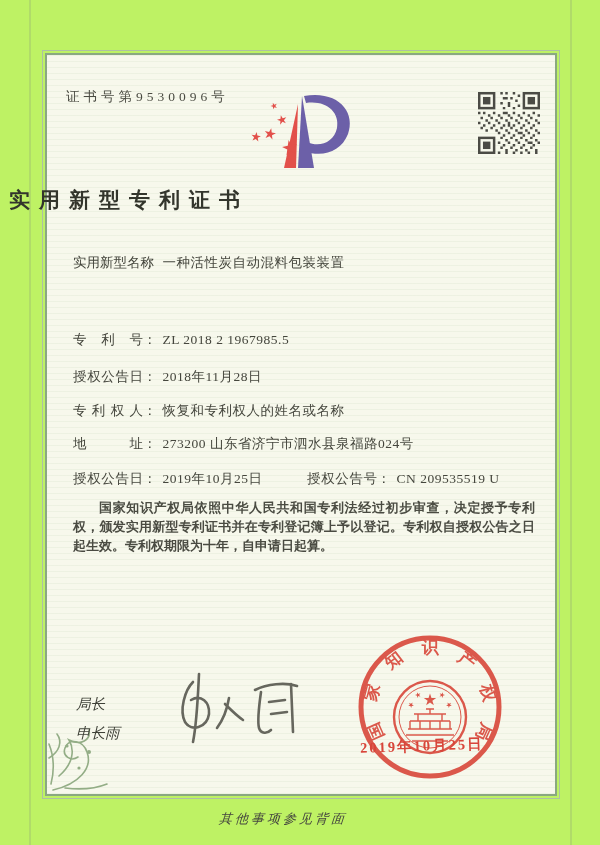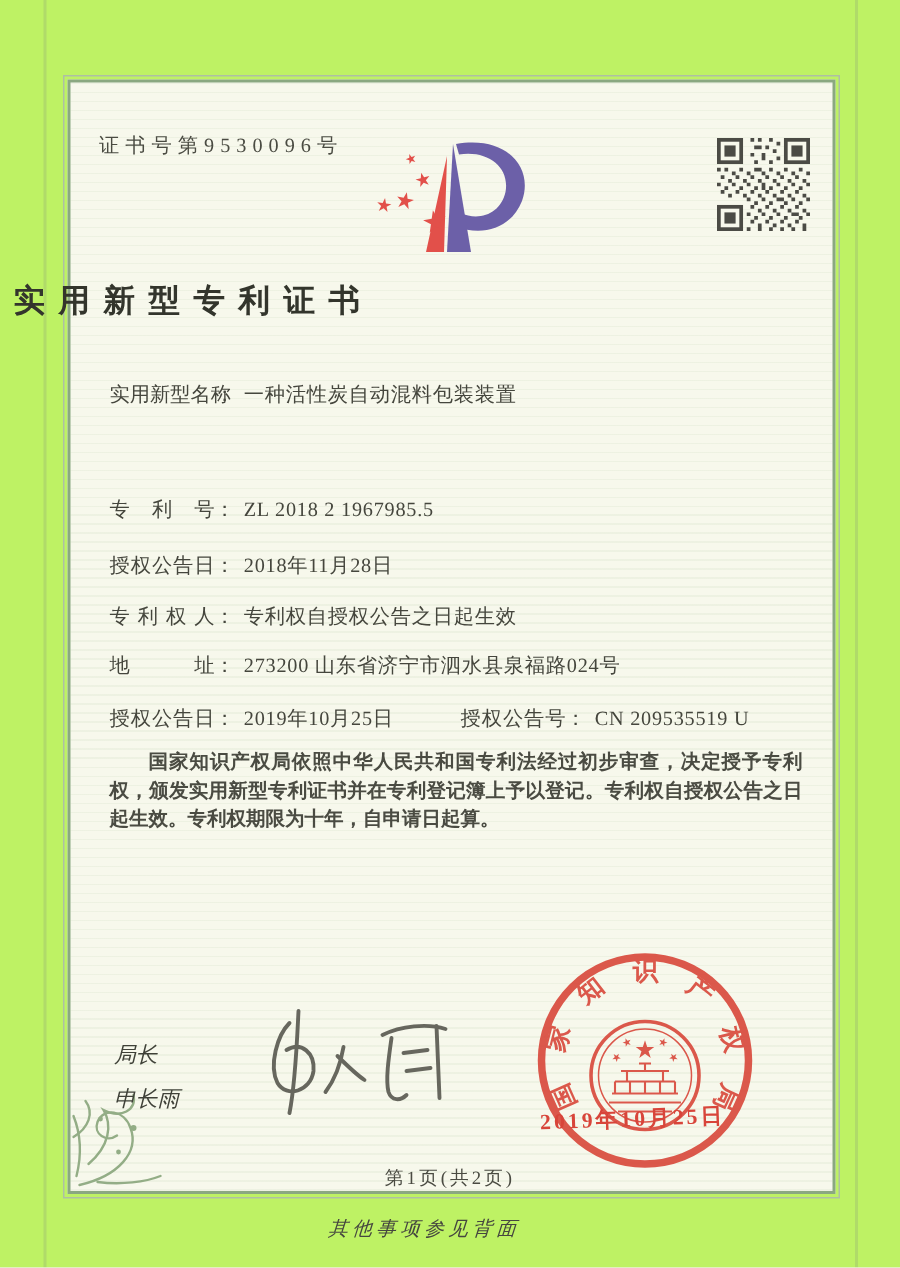--- a/index.html
+++ b/index.html
@@ -112,21 +112,21 @@
   <div class="frow" style="top:254px">
     <span class="lbl">实用新型名称</span><span class="colon">：</span><span class="val">一种活性炭自动混料包装装置</span>
   </div>
   <div class="frow" style="top:331px">
     <span class="lbl">专利号</span><span class="colon">：</span><span class="val">ZL 2018 2 1967985.5</span>
   </div>
   <div class="frow" style="top:368px">
     <span class="lbl">授权公告日</span><span class="colon">：</span><span class="val">2018年11月28日</span>
   </div>
   <div class="frow" style="top:402px">
-    <span class="lbl">专利权人</span><span class="colon">：</span><span class="val">专利权自授权公告之日起生效</span>
+    <span class="lbl">专利权人</span><span class="colon">：</span><span class="val">恢复和专利权人的姓名或名称</span>
   </div>
   <div class="frow" style="top:435px">
     <span class="lbl">地址</span><span class="colon">：</span><span class="val">273200 山东省济宁市泗水县泉福路024号</span>
   </div>
   <div class="frow" style="top:470px">
     <span class="lbl">授权公告日</span><span class="colon">：</span><span class="val">2019年10月25日</span>
     <span class="grant-pair2">
       <span class="lbl">授权公告号</span><span class="colon">：</span><span class="val">CN 209535519 U</span>
     </span>
   </div>
@@ -187,17 +187,16 @@
         <use href="#star5" transform="translate(-19,-12) scale(3) rotate(-40)"></use>
         <use href="#star5" transform="translate(19,-12) scale(3) rotate(40)"></use>
       </g>
       <path stroke-width="1.4" d="M-4 -8 H4 M0 -8 V-3 M-16 -3 H16 M-12 -3 V4 M12 -3 V4 M-20 4 H20 M-20 4 V12 M-10 4 V12 M0 4 V12 M10 4 V12 M20 4 V12 M-22 12 H22"></path>
       <path stroke-width="1.4" d="M-24 18 H24 M-18 24 H18"></path>
     </g>
   </svg>
 
   <div class="seal-date">2019年10月25日</div>
 
-  <div class="page-num">第1页(共2页)</div>
 
   <div class="back-note">其他事项参见背面</div>
 
 </div>
 
 </body></html>

